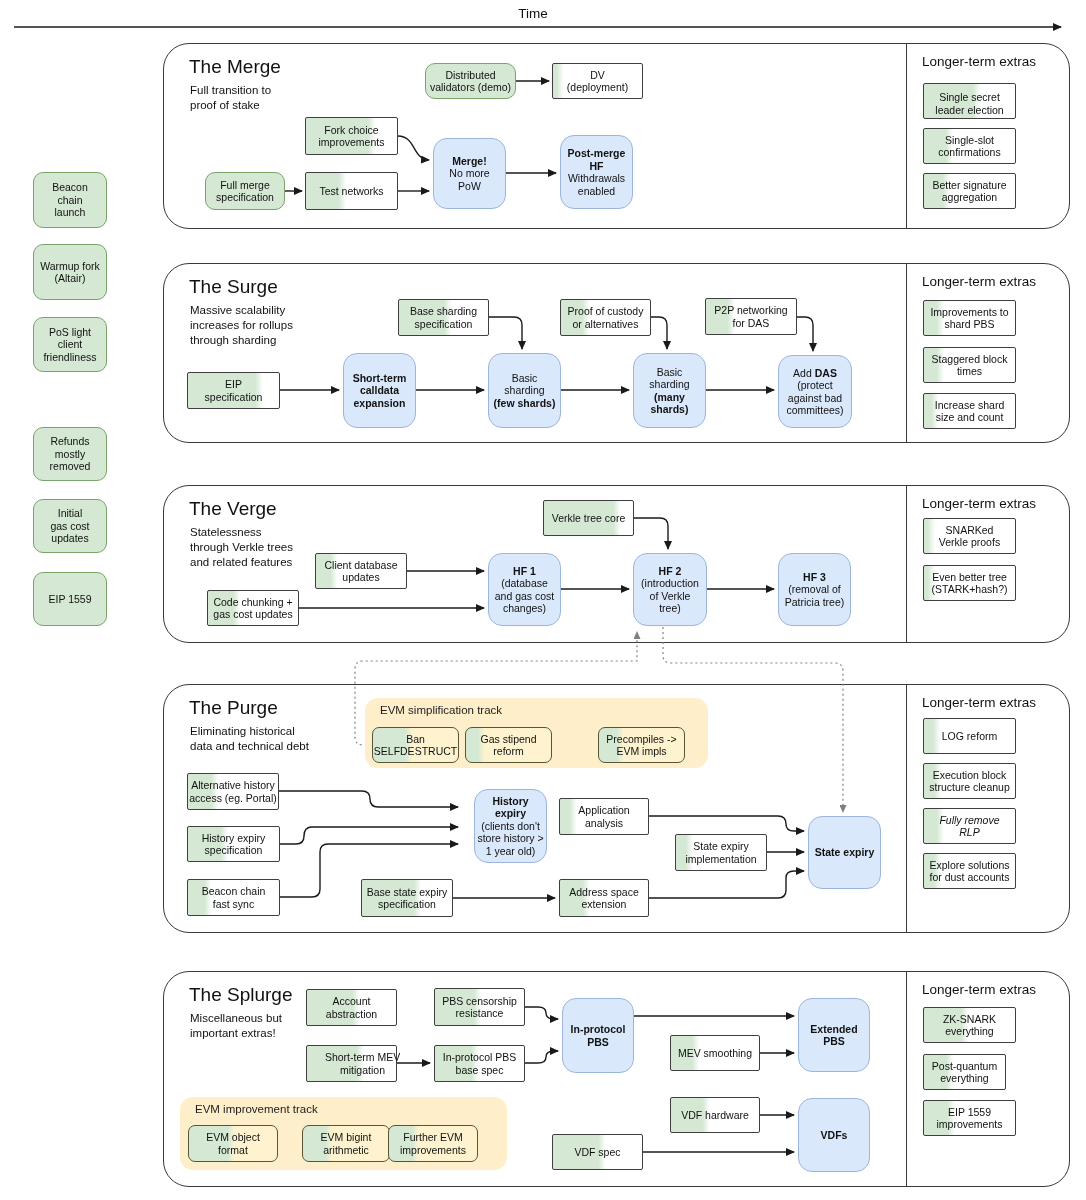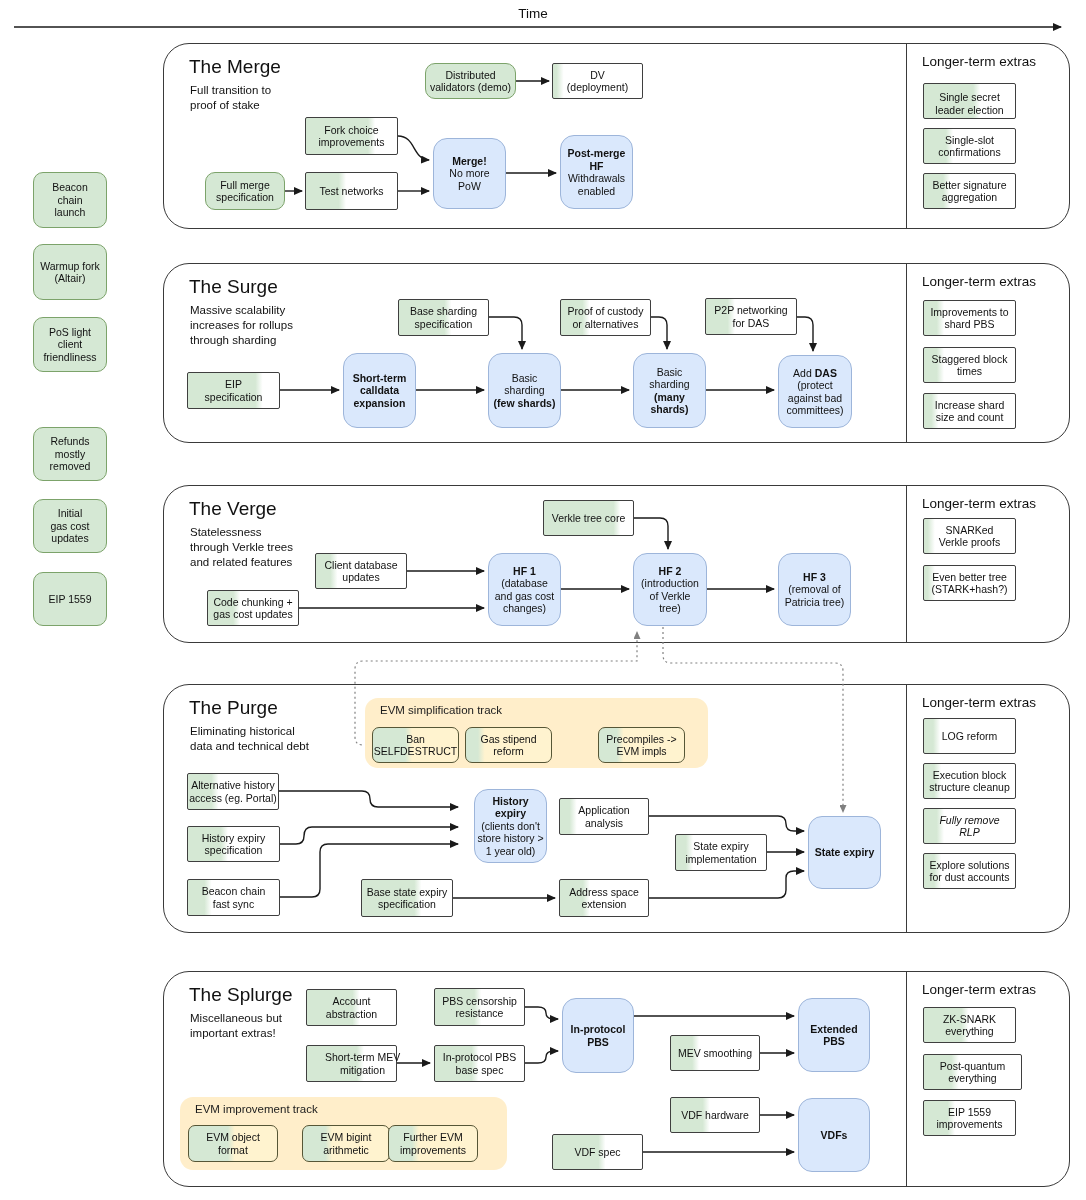--- a/index.html
+++ b/index.html
@@ -533,21 +533,21 @@
       <div class="lbl">
         <div><b>VDFs</b></div>
       </div>
     </div>
     <div class="node progress" style="left: 923px; top: 1007px; width: 93px; height: 36px; background: linear-gradient(90deg, rgb(213, 232, 212) 0%, rgb(213, 232, 212) 41%, rgb(255, 255, 255) 49%);">
       <div class="lbl">
         <div>ZK-SNARK</div>
         <div>everything</div>
       </div>
     </div>
-    <div class="node progress" style="left: 923px; top: 1054px; width: 99px; height: 36px; background: linear-gradient(90deg, rgb(213, 232, 212) 0%, rgb(213, 232, 212) 28%, rgb(255, 255, 255) 36%);">
+    <div class="node progress" style="left: 923px; top: 1054px; width: 83px; height: 36px; background: linear-gradient(90deg, rgb(213, 232, 212) 0%, rgb(213, 232, 212) 28%, rgb(255, 255, 255) 36%);">
       <div class="lbl">
         <div>Post-quantum</div>
         <div>everything</div>
       </div>
     </div>
     <div class="node progress" style="left: 923px; top: 1100px; width: 93px; height: 36px; background: linear-gradient(90deg, rgb(213, 232, 212) 0%, rgb(213, 232, 212) 26%, rgb(255, 255, 255) 34%);">
       <div class="lbl">
         <div>EIP 1559</div>
         <div>improvements</div>
       </div>

